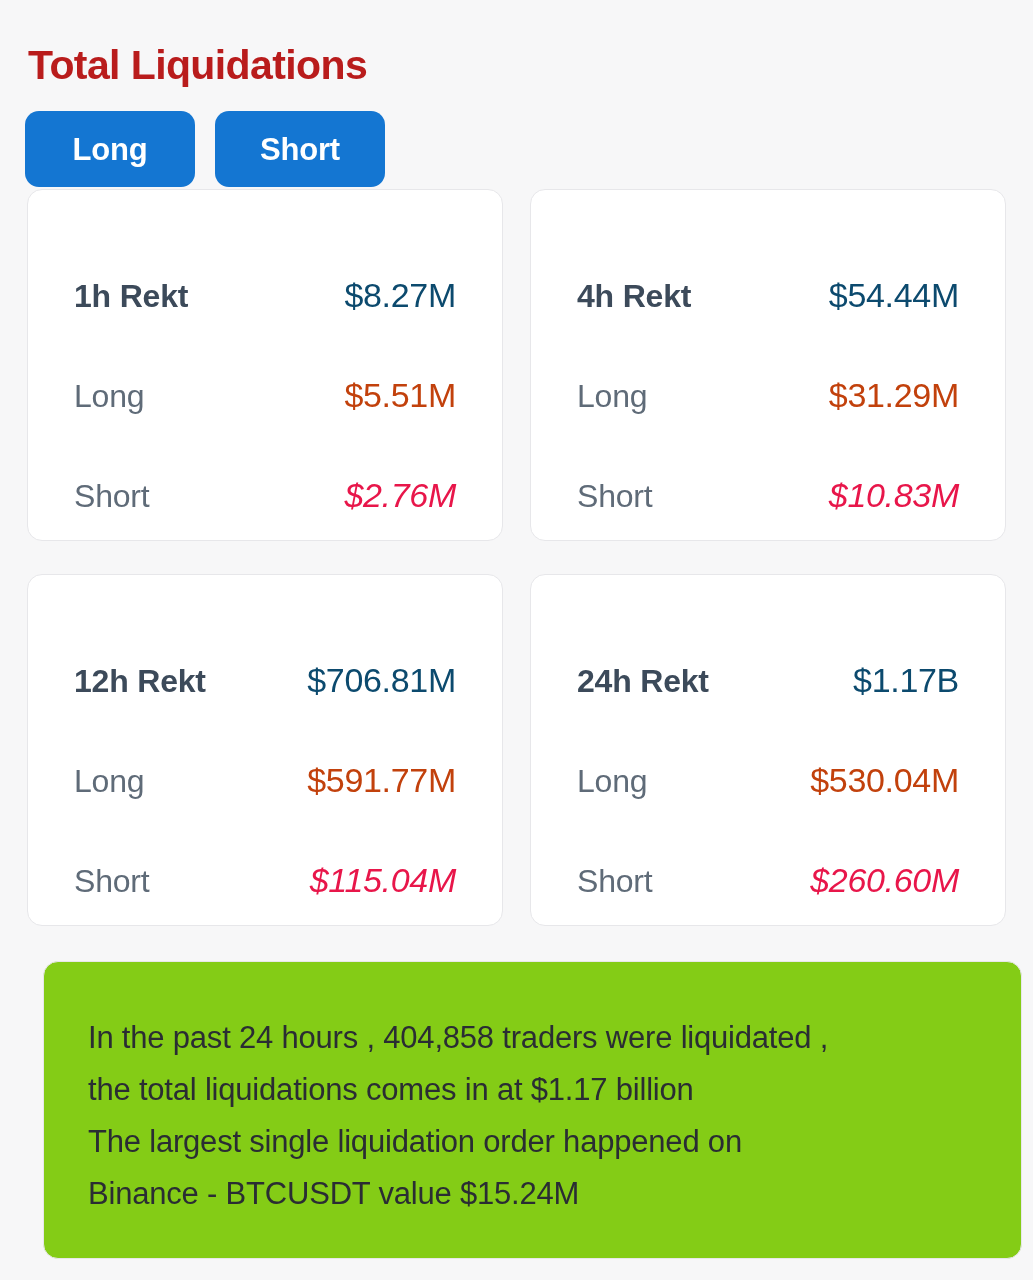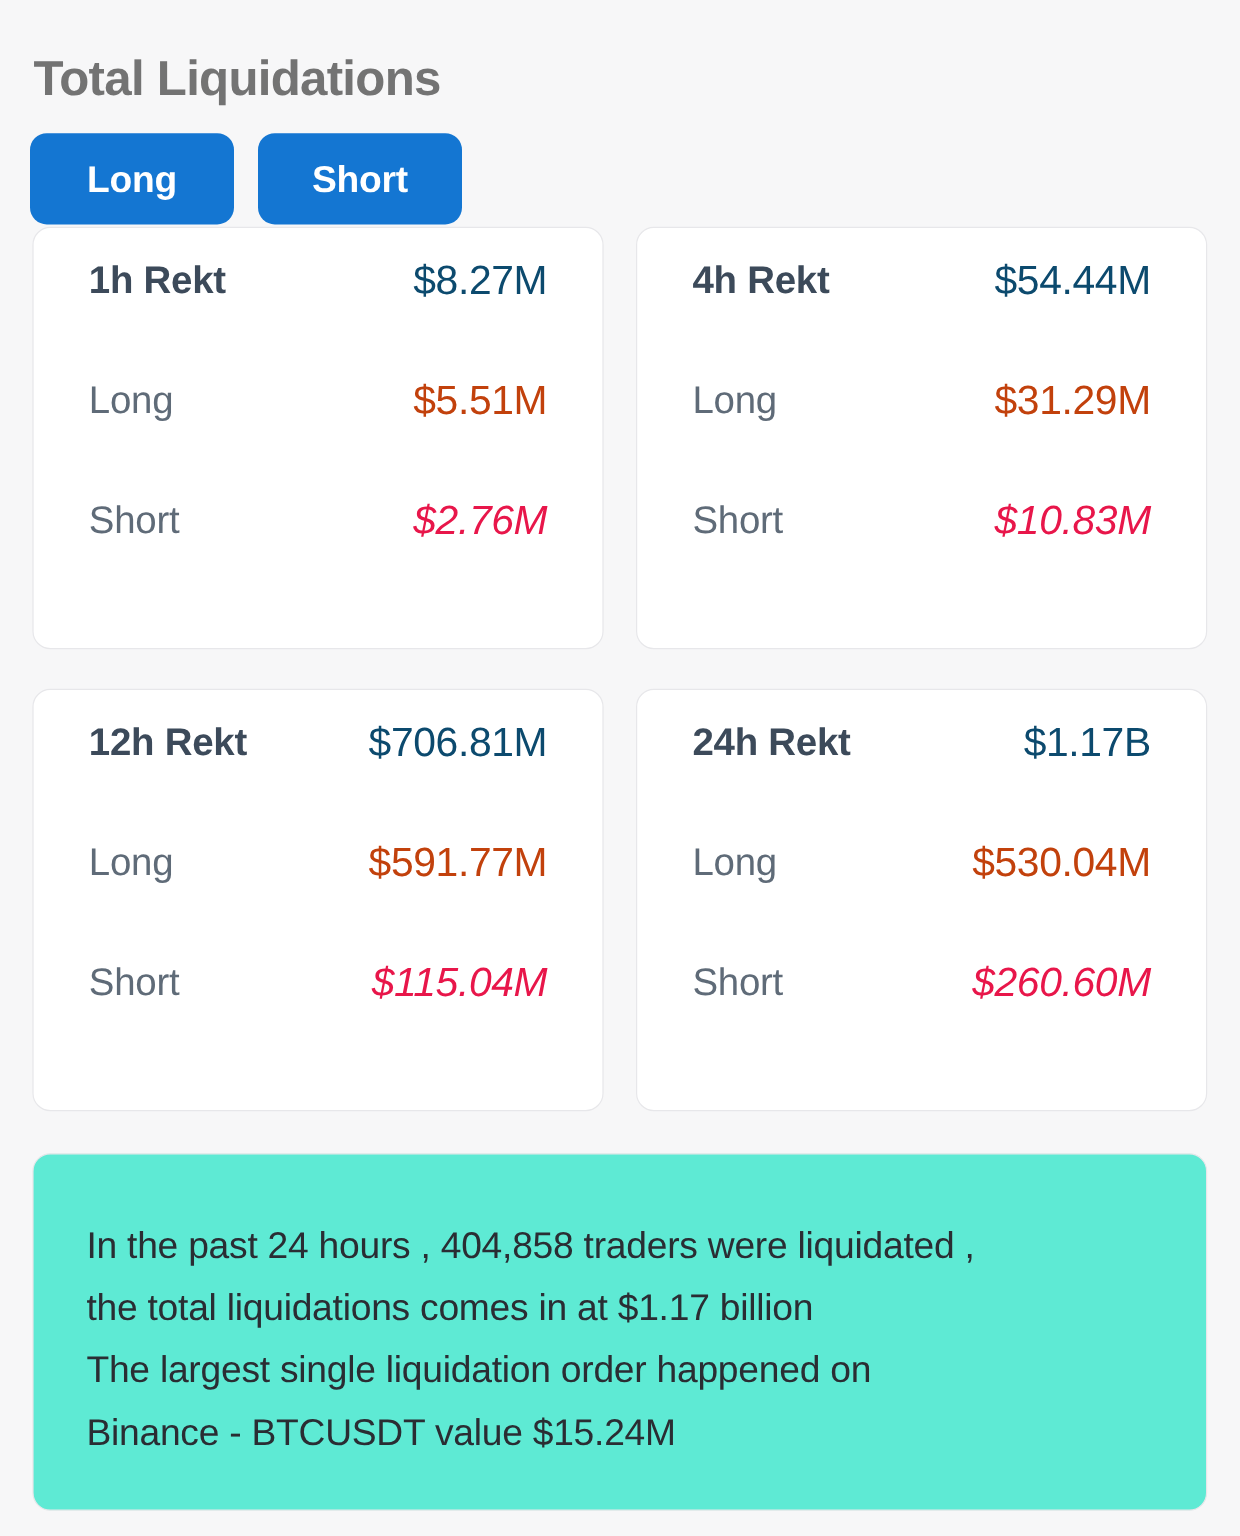--- a/index.html
+++ b/index.html
@@ -22,21 +22,21 @@
   }
 
   
   .page-title {
     position: absolute;
     left: 28px;
     top: 42px;
     font-size: 41px;
     font-weight: 700;
     letter-spacing: -0.6px;
-    color: #737373;
+    color: #b91c1c;
     line-height: 1.15;
     white-space: nowrap;
   }
 
   
   .tabs {
     position: absolute;
     left: 25px;
     top: 111px;
     display: flex;
@@ -83,21 +83,21 @@
     border: 1px solid #e7e7ea;
     border-radius: 15px;
     padding: 0 46px;
     display: flex;
     flex-direction: column;
     justify-content: center;
   }
 
   .stat-row {
     display: flex;
-    align-items: flex-start;
+    align-items: flex-end;
     justify-content: space-between;
     height: 100px;
   }
 
   .stat-row .row-label {
     font-size: 32px;
     color: #5f6b78;
     font-weight: 400;
     letter-spacing: -0.2px;
     white-space: nowrap;
@@ -116,25 +116,25 @@
     font-weight: 600;
   }
   .stat-row.row-head .row-value { color: #0c4a6e; }
 
   .stat-row.row-long  .row-value { color: #c2410c; }
   .stat-row.row-short .row-value { color: #e8164a; font-style: italic; }
 
   
   .summary-card {
     position: absolute;
-    left: 27px;
+    left: 43px;
     top: 961px;
     width: 979px;
     height: 298px;
-    background: #5eead4;
+    background: #84cc16;
     border: 1px solid #e7e7ea;
     border-radius: 15px;
     padding: 50px 44px 0 44px;
   }
 
   .summary-text {
     font-size: 31px;
     line-height: 52px;
     color: #2a2d33;
     font-weight: 400;

